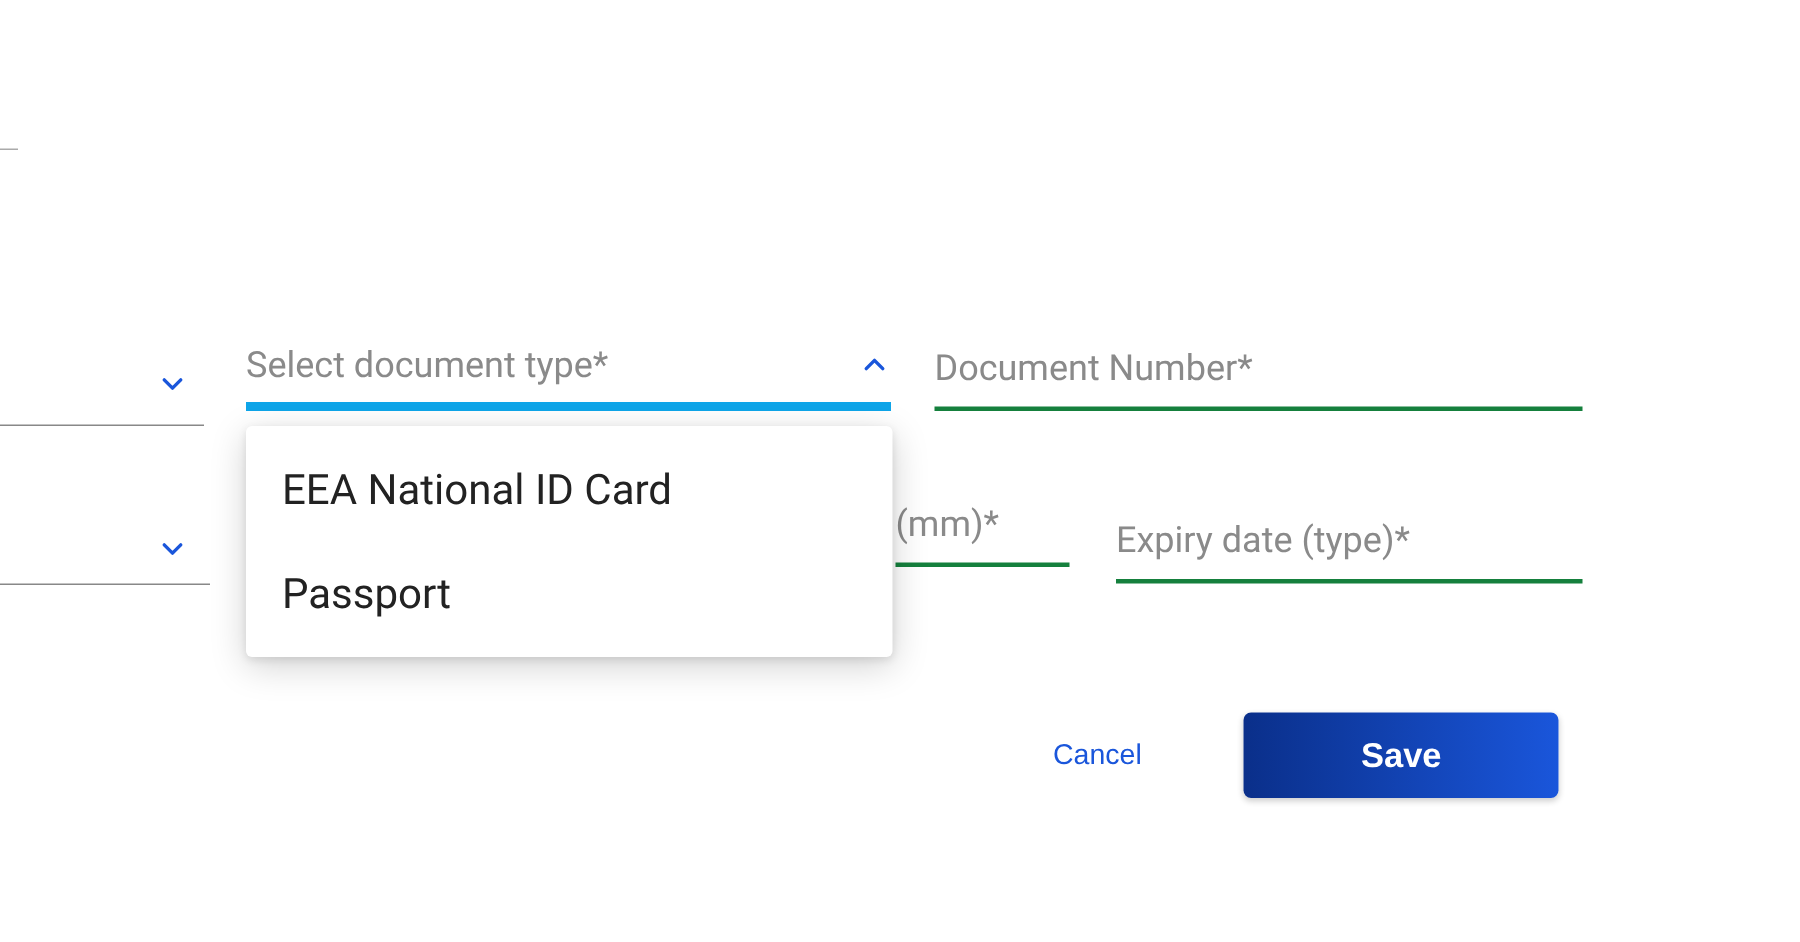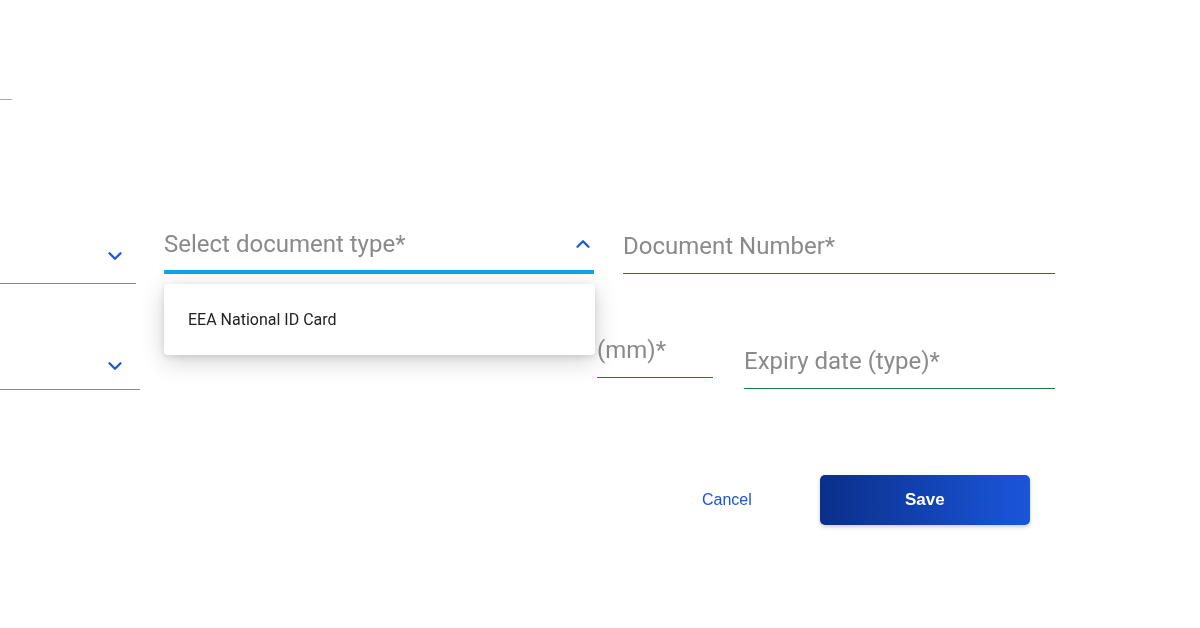--- a/index.html
+++ b/index.html
@@ -9,24 +9,24 @@
       font-family: -apple-system, BlinkMacSystemFont, "Segoe UI", Roboto, Arial, sans-serif;
       background: #fff;
       position: relative;
       overflow: hidden;
     }
     .field {
       position: relative;
       height: 56px;
       display: flex;
       align-items: center;
-      border-bottom: 1px solid #15803d;
+      border-bottom: 3px solid #15803d;
     }
     .field.active {
-      border-bottom: 4px solid #0ea5e9;
+      border-bottom: 6px solid #0ea5e9;
     }
     .field-label {
       color: #8a8a8a;
       font-size: 24px;
       font-weight: 400;
       flex: 1;
       padding-right: 8px;
       display: flex;
       align-items: center;
     }
@@ -113,48 +113,48 @@
       top: 284px;
       width: 431px;
       background: #fff;
       box-shadow: 0 6px 24px rgba(0,0,0,0.18), 0 2px 6px rgba(0,0,0,0.1);
       border-radius: 4px;
       padding: 8px 0;
       z-index: 10;
     }
     .dropdown-option {
       padding: 18px 24px;
-      font-size: 16px;
+      font-size: 28px;
       color: #222;
       cursor: pointer;
     }
 
     
     .actions {
       position: absolute;
       left: 700px;
       top: 475px;
       display: flex;
       align-items: center;
       gap: 66px;
     }
     .btn-cancel {
       background: none;
       border: none;
       color: #1a56db;
-      font-size: 16px;
+      font-size: 19px;
       font-weight: 500;
       cursor: pointer;
       padding: 4px 2px;
     }
     .btn-save {
       background: linear-gradient(90deg, #0a2f8a 0%, #1a56db 100%);
       border: none;
       color: #fff;
-      font-size: 17px;
+      font-size: 23px;
       font-weight: 700;
       padding: 15px 0;
       width: 210px;
       border-radius: 5px;
       cursor: pointer;
       box-shadow: 0 2px 4px rgba(0,0,0,0.2);
     }
   </style>
 </head>
 <body>
@@ -193,18 +193,19 @@
 <div class="field expiry-mm">
   <span class="field-label">(mm)*</span>
 </div>
 
 <div class="field expiry-yyyy">
   <span class="field-label">Expiry date (type)*</span>
 </div>
 
 <div class="dropdown-pop">
   <div class="dropdown-option">EEA National ID Card</div>
+  <div class="dropdown-option">Passport</div>
 </div>
 
 <div class="actions">
   <button class="btn-cancel">Cancel</button>
   <button class="btn-save">Save</button>
 </div>
 
 </body></html>

